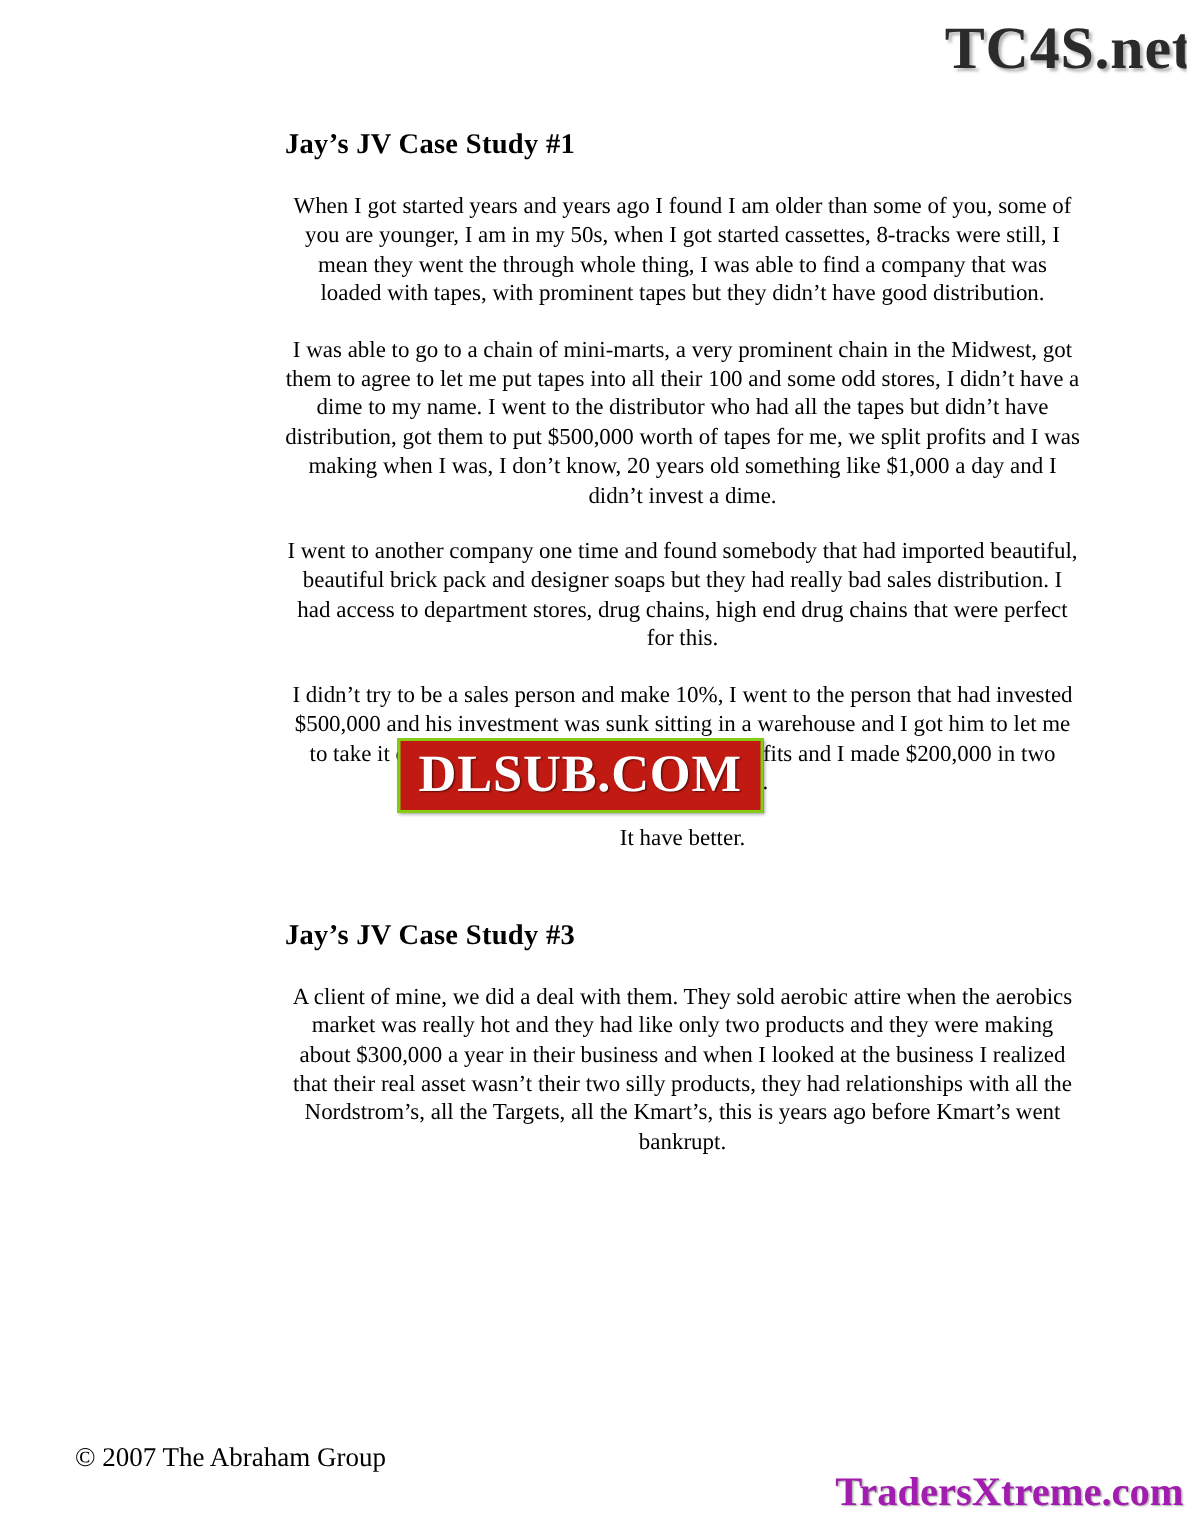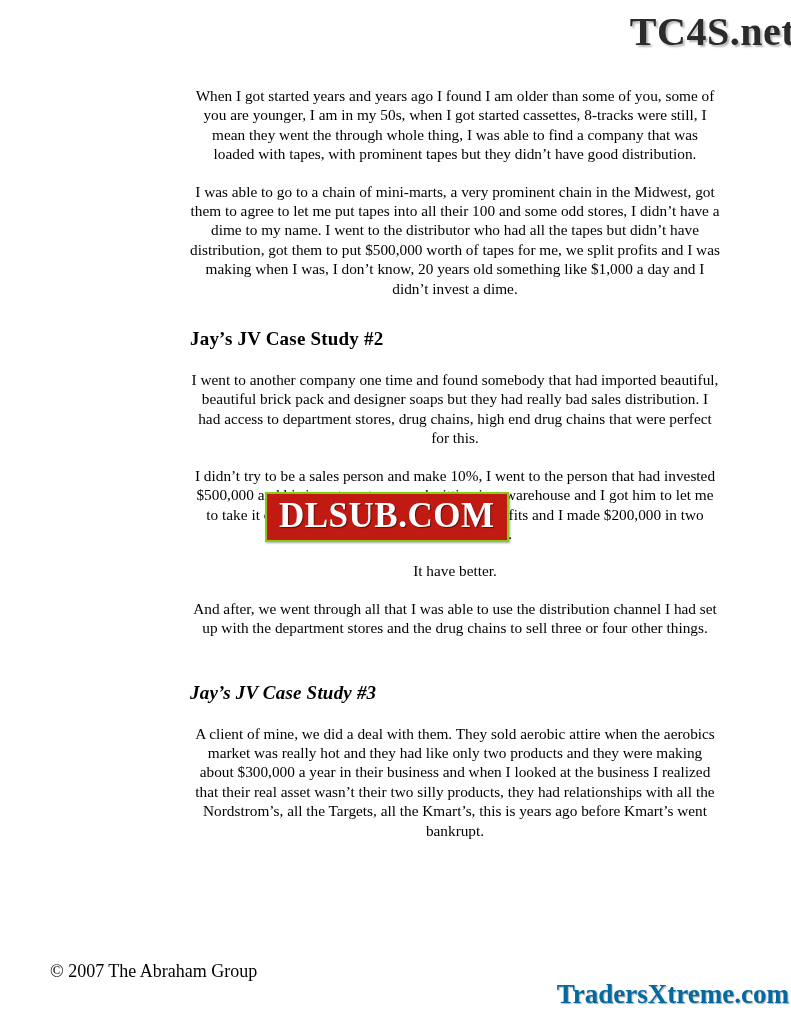--- a/index.html
+++ b/index.html
@@ -50,21 +50,20 @@
     font-size: 19px;
     font-weight: bold;
     margin: 0 0 20px 0;
     letter-spacing: 0.2px;
   }
   h1.case-title.spaced-top {
     margin-top: 30px;
   }
   h1.case-title.spaced-top-lg {
     margin-top: 44px;
-    font-style: italic;
   }
 
   p.para {
     font-size: 15.3px;
     line-height: 19.4px;
     margin: 0 0 18px 0;
     text-align: center;
   }
   p.para.bold {
     font-weight: bold;
@@ -95,42 +94,41 @@
     bottom: 42px;
     font-size: 18px;
   }
   .footer-brand {
     position: absolute;
     right: 24px;
     bottom: 14px;
     font-family: "Liberation Serif", serif;
     font-weight: bold;
     font-size: 27px;
-    color: #0369a1;
+    color: #a21caf;
     text-shadow: 1px 1px 1px rgba(120,120,120,0.6);
     white-space: nowrap;
   }
 </style>
 </head>
 <body>
 
 <div class="page">
 
   <div class="top-brand">TC4S.net</div>
 
   <div class="content">
 
+    <h1 class="case-title">Jay’s JV Case Study #1</h1>
     <p class="para">When I got started years and years ago I found I am older than some of you, some of you are younger, I am in my 50s, when I got started cassettes, 8-tracks were still, I mean they went the through whole thing, I was able to find a company that was loaded with tapes, with prominent tapes but they didn’t have good distribution.</p>
     <p class="para">I was able to go to a chain of mini-marts, a very prominent chain in the Midwest, got them to agree to let me put tapes into all their 100 and some odd stores, I didn’t have a dime to my name. I went to the distributor who had all the tapes but didn’t have distribution, got them to put $500,000 worth of tapes for me, we split profits and I was making when I was, I don’t know, 20 years old something like $1,000 a day and I didn’t invest a dime.</p>
 
-    <h1 class="case-title spaced-top">Jay’s JV Case Study #2</h1>
     <p class="para">I went to another company one time and found somebody that had imported beautiful, beautiful brick pack and designer soaps but they had really bad sales distribution. I had access to department stores, drug chains, high end drug chains that were perfect for this.</p>
     <p class="para">I didn’t try to be a sales person and make 10%, I went to the person that  had invested $500,000 and his investment was sunk sitting in a warehouse and I got him to let me to take it over, so whatever I wanted and split profits and I made $200,000 in two months doing that.</p>
     <p class="para">It have better.</p>
-    <p class="para">And after, we went through all that I was able to use the distribution channel I had set up with the department stores and the drug chains to sell three or four other things.</p>
 
     <h1 class="case-title spaced-top-lg">Jay’s JV Case Study #3</h1>
     <p class="para">A client of mine, we did a deal with them.   They sold aerobic attire when the aerobics market was really hot and they had like only two products and they were making about $300,000 a year in their business and when I looked at the business I realized that their real asset wasn’t their two silly products, they had relationships with all the Nordstrom’s, all the Targets, all the Kmart’s, this is years ago before Kmart’s went bankrupt.</p>
 
   </div>
 
   <div class="stamp">DLSUB.COM</div>
 
   <div class="footer-copyright">© 2007 The Abraham Group</div>
   <div class="footer-brand">TradersXtreme.com</div>

